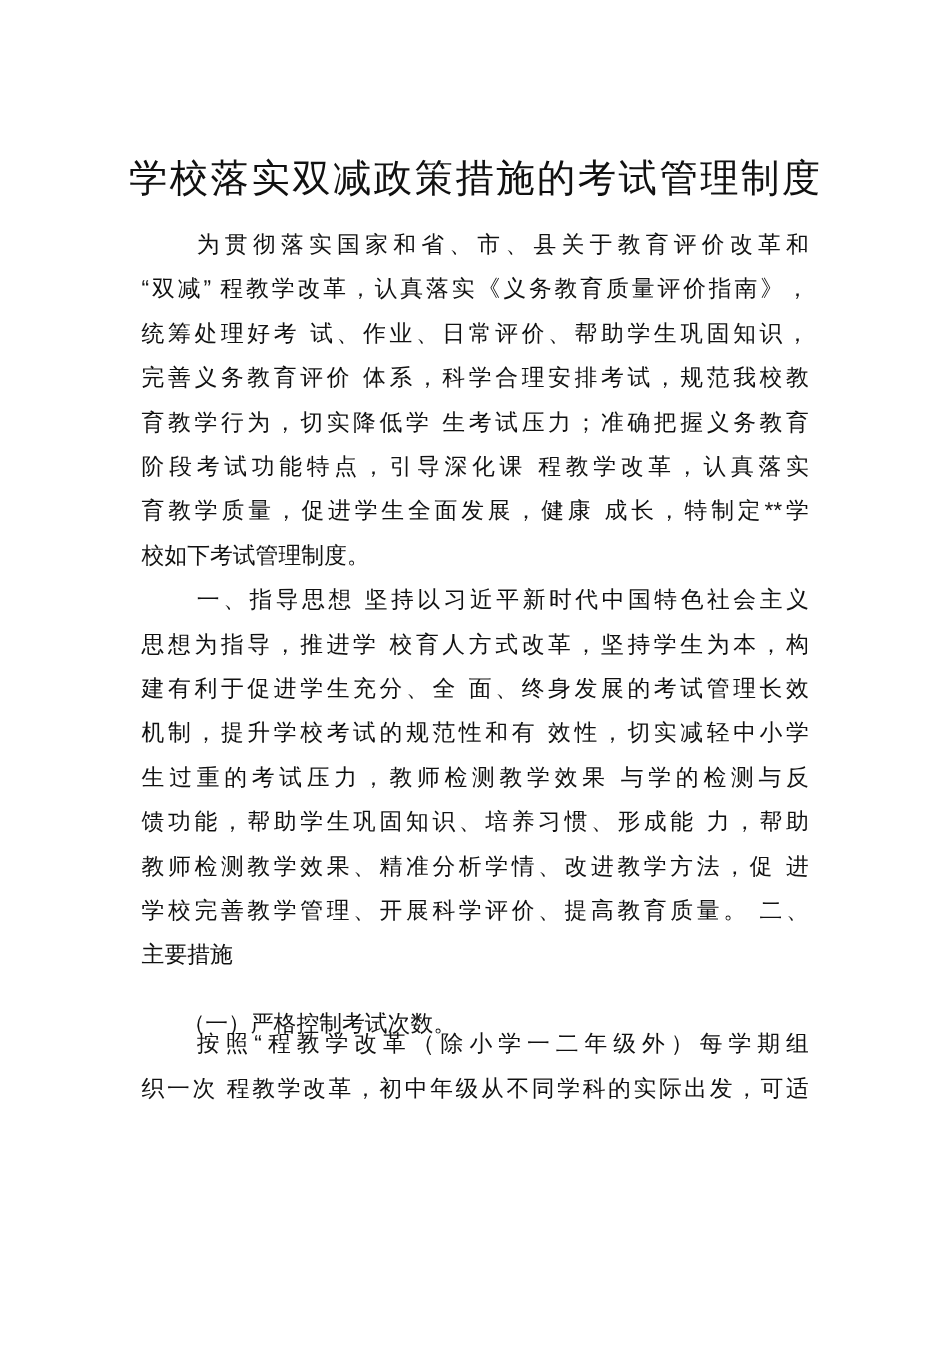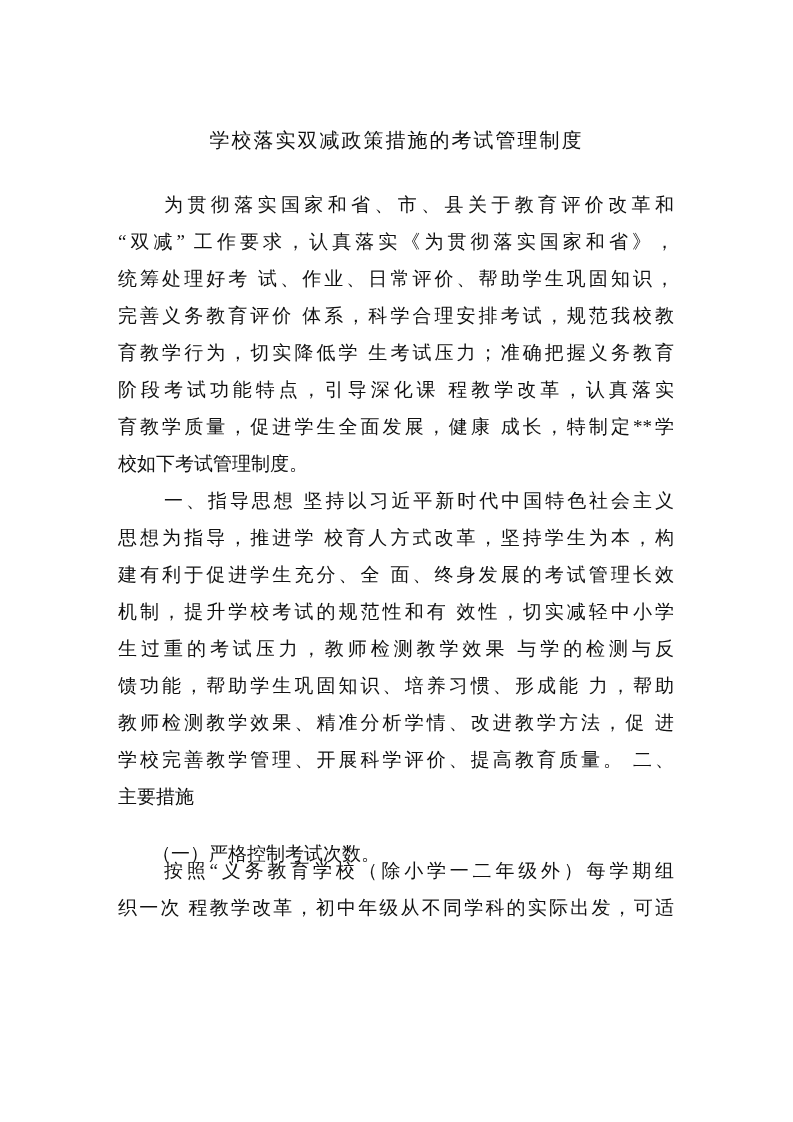--- a/index.html
+++ b/index.html
@@ -1,45 +1,45 @@
 <!DOCTYPE html>
 <html><head>
 <meta charset="utf-8">
 <style>
   html, body { margin: 0; padding: 0; background: #ffffff; }
   body { width: 793px; height: 1122px; position: relative; overflow: hidden;
          font-family: "DejaVu Sans", "Liberation Sans", sans-serif; color: #111; }
   .title { position: absolute; top: 127px; left: 0; width: 793px; text-align: center;
-           font-size: 20px; letter-spacing: 2px; font-family: "DejaVu Serif", "Liberation Serif", serif; }
+           font-size: 32px; letter-spacing: 2px; font-family: "DejaVu Serif", "Liberation Serif", serif; }
   .line { position: absolute; left: 118px; width: 556px; height: 37px; font-size: 19px;
           line-height: 37px; white-space: nowrap; text-align: justify; text-align-last: justify;
-          font-family: Liberation Serif, serif; }
+          font-family: Liberation Sans, sans-serif; }
   .line.short { text-align-last: left; }
   .line.indent { padding-left: 46px; width: 510px; }
   .line.indent-h { padding-left: 34px; width: 522px; }
 </style>
 </head>
 <body>
 
 <div class="title">学校落实双减政策措施的考试管理制度</div>
 
 <div>
   <div class="line indent" style="top:186px">为贯彻落实国家和省、市、县关于教育评价改革和</div>
-  <div class="line" style="top:223px">“双减” 工作要求，认真落实《为贯彻落实国家和省》，</div>
+  <div class="line" style="top:223px">“双减” 程教学改革，认真落实《义务教育质量评价指南》，</div>
   <div class="line" style="top:260px">统筹处理好考 试、作业、日常评价、帮助学生巩固知识，</div>
   <div class="line" style="top:297px">完善义务教育评价 体系，科学合理安排考试，规范我校教</div>
   <div class="line" style="top:334px">育教学行为，切实降低学 生考试压力；准确把握义务教育</div>
   <div class="line" style="top:371px">阶段考试功能特点，引导深化课 程教学改革，认真落实</div>
   <div class="line" style="top:408px">育教学质量，促进学生全面发展，健康 成长，特制定**学</div>
   <div class="line short" style="top:445px">校如下考试管理制度。</div>
   <div class="line indent" style="top:482px">一、指导思想 坚持以习近平新时代中国特色社会主义</div>
   <div class="line" style="top:519px">思想为指导，推进学 校育人方式改革，坚持学生为本，构</div>
   <div class="line" style="top:556px">建有利于促进学生充分、全 面、终身发展的考试管理长效</div>
   <div class="line" style="top:593px">机制，提升学校考试的规范性和有 效性，切实减轻中小学</div>
   <div class="line" style="top:630px">生过重的考试压力，教师检测教学效果 与学的检测与反</div>
   <div class="line" style="top:667px">馈功能，帮助学生巩固知识、培养习惯、形成能 力，帮助</div>
   <div class="line" style="top:704px">教师检测教学效果、精准分析学情、改进教学方法，促 进</div>
   <div class="line" style="top:741px">学校完善教学管理、开展科学评价、提高教育质量。 二、</div>
   <div class="line short" style="top:778px">主要措施</div>
   <div class="line short indent-h" style="top:835px">（一）严格控制考试次数。</div>
-  <div class="line indent" style="top:852px">按照“义务教育学校（除小学一二年级外）每学期组</div>
+  <div class="line indent" style="top:852px">按照“程教学改革（除小学一二年级外）每学期组</div>
   <div class="line" style="top:889px">织一次 程教学改革，初中年级从不同学科的实际出发，可适</div>
 </div>
 
 </body></html>

